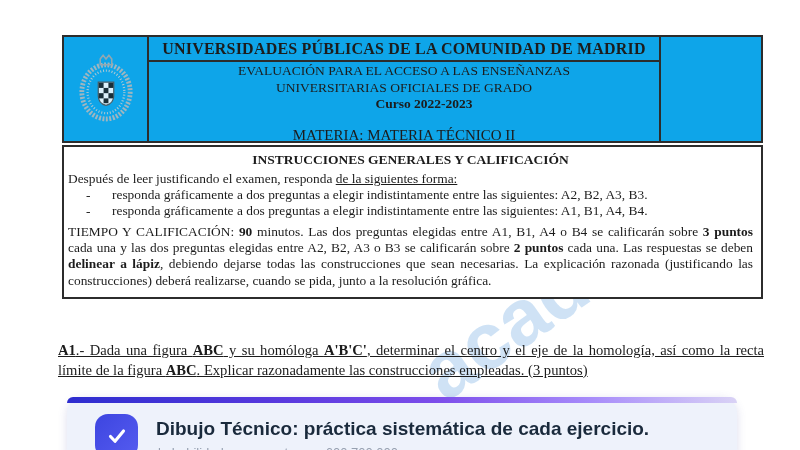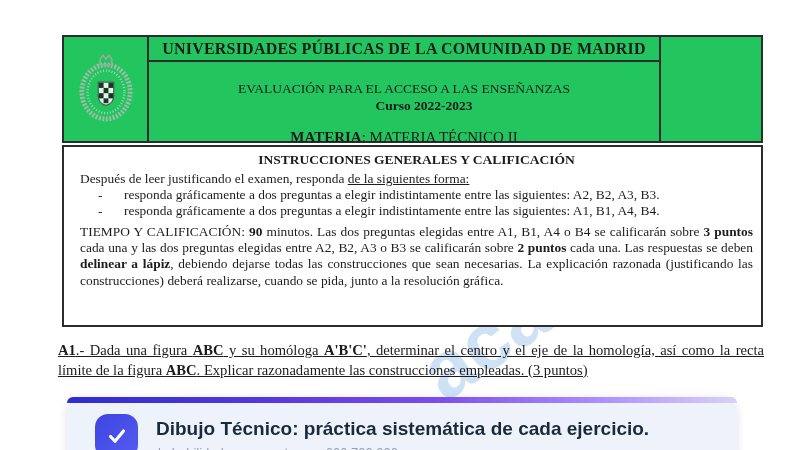--- a/index.html
+++ b/index.html
@@ -4,37 +4,37 @@
 <style>
   * { margin:0; padding:0; box-sizing:border-box; }
   html,body { width:800px; height:450px; }
   body {
     position:relative; overflow:hidden; background:#ffffff;
     font-family:"Liberation Serif","DejaVu Serif",serif; color:#1c1c1c;
   }
   
   .header-table {
     position:absolute; left:62px; top:35px; width:701px; height:108px;
-    border:2px solid #2c2c2c; display:flex; background:#22c55e; z-index:2;
+    border:2px solid #2c2c2c; display:flex; background:#0ea5e9; z-index:2;
   }
   .logo-cell { width:85px; border-right:2px solid #2c2c2c; display:flex; align-items:center; justify-content:center; }
   .center-cell { flex:1; border-right:2px solid #2c2c2c; text-align:center; }
   .right-cell { width:100px; }
   .title-row {
     font-weight:bold; font-size:16px; letter-spacing:.2px; padding:3px 2px 2px;
     border-bottom:2px solid #2c2c2c; white-space:nowrap;
   }
-  .sub-line { font-size:13.5px; line-height:15.5px; margin-top:19px; }
+  .sub-line { font-size:13.5px; line-height:15.5px; margin-top:1px; }
   .sub-line:first-of-type { margin-top:4px; }
   .course-line { font-size:13.5px; font-weight:bold; line-height:16px; margin-top:1px;padding-left:40px; }
   .materia-line { font-size:15px; margin-top:15px; }
   
   .instructions-box {
-    position:absolute; left:62px; top:145px; width:701px; height:182px;
-    border:2px solid #2c2c2c; background:#fff; padding:4px 8px 0 16px; overflow:hidden; z-index:2;
+    position:absolute; left:62px; top:145px; width:701px; height:154px;
+    border:2px solid #2c2c2c; background:#fff; padding:4px 8px 0 4px; overflow:hidden; z-index:2;
   }
   .instructions-heading { text-align:center; font-weight:bold; font-size:13.5px; line-height:17px; margin-bottom:3px; }
   .intro-line { font-size:13.4px; line-height:16px; }
   .bullet-row { font-size:13.4px; line-height:15.8px; padding-left:44px; position:relative; }
   .bullet-row .marker { position:absolute; left:18px; }
   .grading-par { font-size:13.4px; line-height:16.4px; text-align:justify; margin-top:5px; }
   
   .question-par {
     position:absolute; left:58px; top:341px; width:706px; z-index:2;
     font-size:14.6px; line-height:19.5px; text-align:justify;text-decoration:underline;
@@ -85,22 +85,23 @@
         <rect x="32.5" y="30.5" width="5" height="5.4" fill="#1c1c1c"></rect>
       <rect x="27.5" y="35.9" width="5" height="5.4" fill="#1c1c1c"></rect>
       <rect x="22.5" y="41.3" width="5" height="5.4" fill="#1c1c1c"></rect>
         <rect x="32.5" y="41.3" width="5" height="5.4" fill="#1c1c1c"></rect>
       <rect x="27.5" y="46.7" width="5" height="5" fill="#1c1c1c"></rect>
     </svg>
   </div>
   <div class="center-cell">
     <div class="title-row">UNIVERSIDADES PÚBLICAS DE LA COMUNIDAD DE MADRID</div>
     <div class="sub-line">EVALUACIÓN PARA EL ACCESO A LAS ENSEÑANZAS</div>
+    <div class="sub-line">UNIVERSITARIAS OFICIALES DE GRADO</div>
     <div class="course-line">Curso 2022-2023</div>
-    <div class="materia-line"><span style="font-weight: bold;">MATERIA</span><span>: MATERIA TÉCNICO II</span></div>
+    <div class="materia-line"><span style="font-weight: normal;">MATERIA</span><span>: MATERIA TÉCNICO II</span></div>
   </div>
   <div class="right-cell"></div>
 </div>
 
 <div class="instructions-box">
   <div class="instructions-heading">INSTRUCCIONES GENERALES Y CALIFICACIÓN</div>
   <div class="intro-line"><span>Después de leer justificando el examen, responda </span><span style="text-decoration: underline;">de la siguientes forma:</span></div>
   <div class="bullet-row">
     <span class="marker">-</span>
     <span>responda gráficamente a dos preguntas a elegir indistintamente entre las siguientes: A2, B2, A3, B3.</span>

